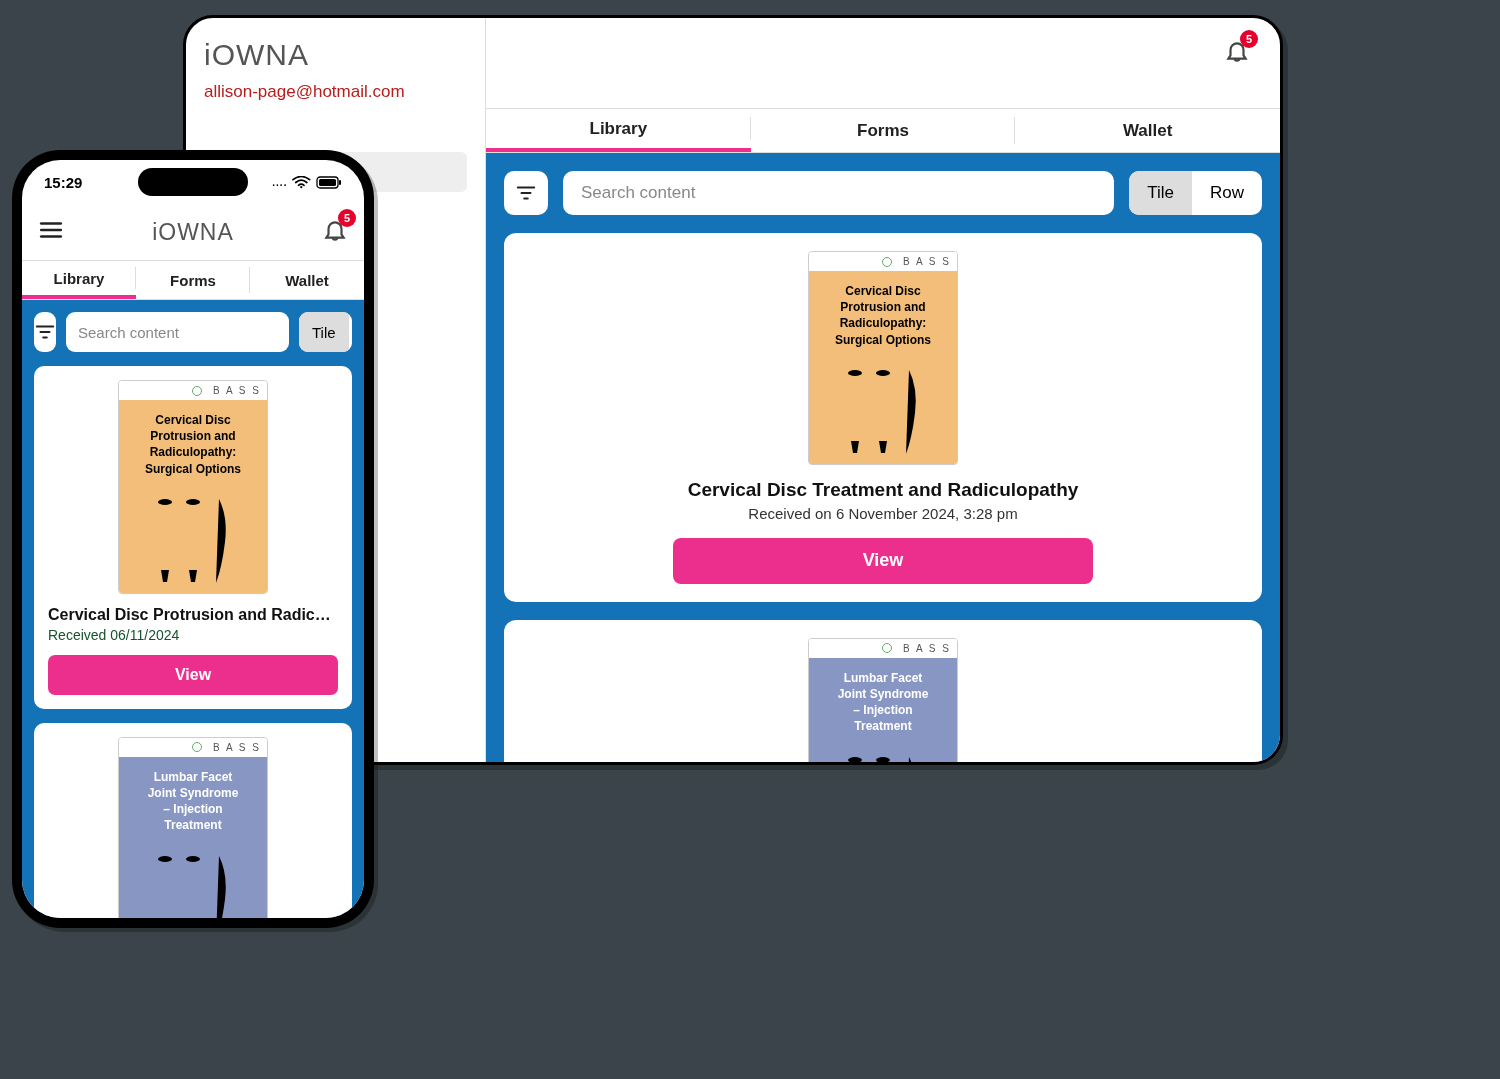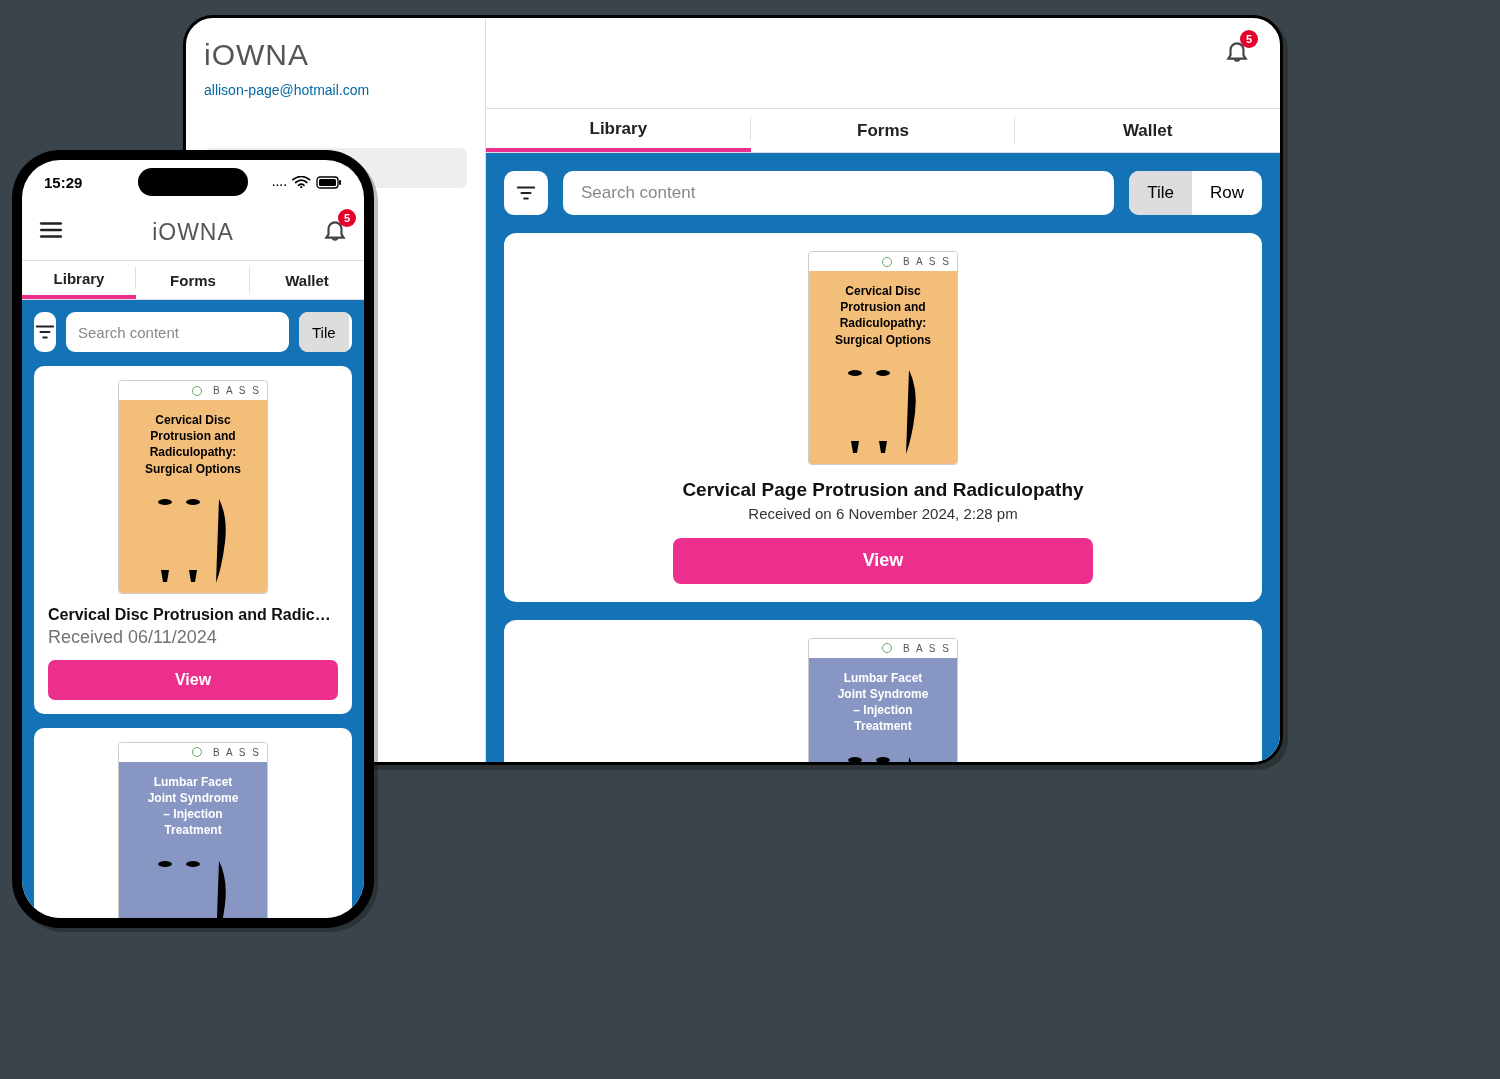--- a/index.html
+++ b/index.html
@@ -45,22 +45,22 @@
     color: #555;
     letter-spacing: 1px;
   }
   .t-username {
     font-size: 26px;
     font-weight: 600;
     color: #222;
     margin-top: 10px;
   }
   .t-email {
-    font-size: 14px;
-    color: #0369a1;
+    font-size: 17px;
+    color: #b91c1c;
   }
   .t-grey-block {
     margin-top: 40px;
     background: #eee;
     height: 40px;
     border-radius: 6px;
   }
   .t-main {
     flex: 1;
     display: flex;
@@ -361,22 +361,22 @@
   .p-card-title {
     font-size: 16px;
     font-weight: 700;
     margin-top: 12px;
     color: #111;
     white-space: nowrap;
     overflow: hidden;
     text-overflow: ellipsis;
   }
   .p-card-sub {
-    font-size: 18px;
-    color: #737373;
+    font-size: 14px;
+    color: #14532d;
     margin-top: 3px;
   }
   .p-view-btn {
     margin-top: 12px;
     background: #ec2e8d;
     color: #fff;
     border: none;
     border-radius: 7px;
     height: 40px;
     width: 100%;
@@ -482,22 +482,22 @@
                   <use href="#spine-front"></use>
                 </svg>
               <svg class="spine" viewBox="0 0 22 88">
                   <use href="#spine-front"></use>
                 </svg>
               <svg class="spine" viewBox="0 0 22 88">
                   <use href="#spine-side"></use>
                 </svg>
             </div>
           </div>
-          <div class="card-title">Cervical Page Protrusion and Radiculopathy</div>
-          <div class="card-sub">Received on 6 November 2024, 2:28 pm</div>
+          <div class="card-title">Cervical Disc Treatment and Radiculopathy</div>
+          <div class="card-sub">Received on 6 November 2024, 3:28 pm</div>
           <button class="view-btn">View</button>
         </div>
 
         <div class="card">
           <div class="thumb">
             <div class="thumb-head">
               <span class="circ"></span>
               <span>B A S S</span>
             </div>
             <div class="thumb-strip blue">

